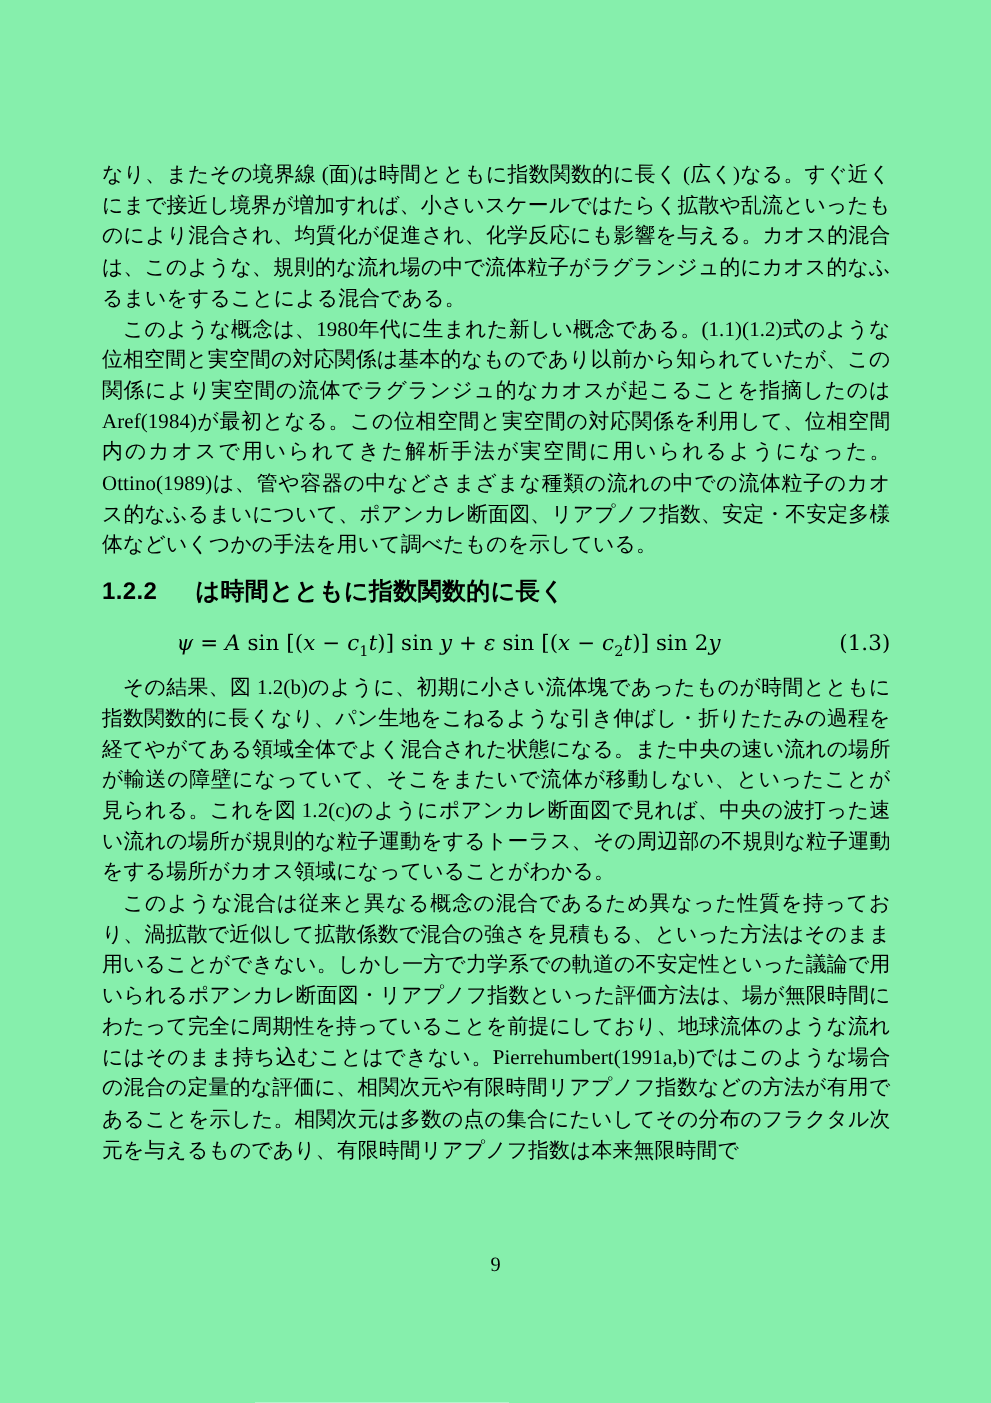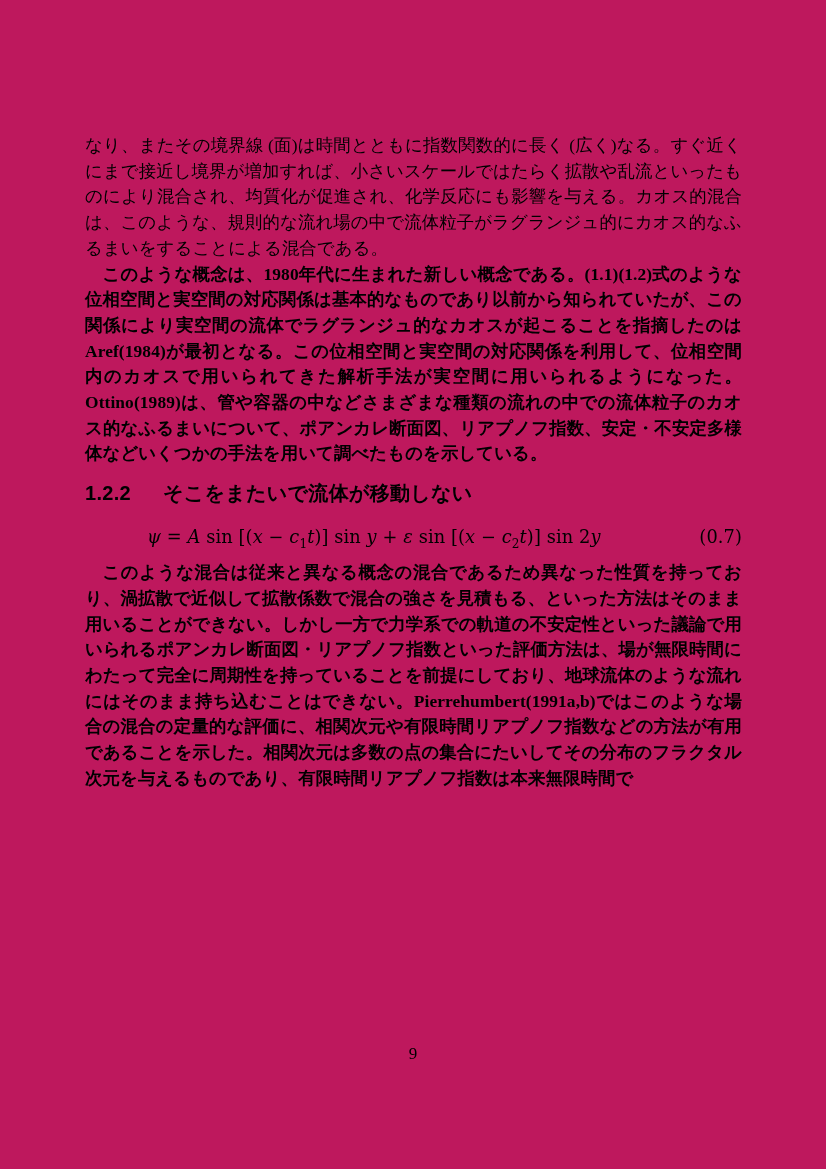--- a/index.html
+++ b/index.html
@@ -5,41 +5,40 @@
   html, body {
     margin: 0;
     padding: 0;
     background: #ffffff;
     color: #000000;
   }
   .page {
     position: relative;
     width: 826px;
     height: 1169px;
-    background: #be185d;
+    background: #86efac;
     overflow: hidden;
     font-family: "Liberation Serif", "DejaVu Serif", serif;
   }
   .text-block {
     position: absolute;
     left: 85px;
     top: 133px;
     width: 657px;
     font-size: 17.4px;
     line-height: 25.7px;
     text-align: justify;
     letter-spacing: 0.1px;
   }
   .text-block p {
     margin: 0;
     padding: 0;
   }
   p.indent {
     text-indent: 1em;
-    font-weight: bold;
   }
   .section-heading {
     font-family: "Liberation Sans", "DejaVu Sans", sans-serif;
     font-weight: 700;
     font-size: 20px;
     line-height: 27px;
     margin: 13px 0 16px 0;
     text-align: left;
     letter-spacing: 0.3px;
   }
@@ -86,30 +85,31 @@
 
 <div class="page">
 
   <div class="text-block">
 
     <p>なり、またその境界線 (面)は時間とともに指数関数的に長く (広く)なる。すぐ近くにまで接近し境界が増加すれば、小さいスケールではたらく拡散や乱流といったものにより混合され、均質化が促進され、化学反応にも影響を与える。カオス的混合は、このような、規則的な流れ場の中で流体粒子がラグランジュ的にカオス的なふるまいをすることによる混合である。</p>
 
     <p class="indent">このような概念は、1980年代に生まれた新しい概念である。(1.1)(1.2)式のような位相空間と実空間の対応関係は基本的なものであり以前から知られていたが、この関係により実空間の流体でラグランジュ的なカオスが起こることを指摘したのは Aref(1984)が最初となる。この位相空間と実空間の対応関係を利用して、位相空間内のカオスで用いられてきた解析手法が実空間に用いられるようになった。Ottino(1989)は、管や容器の中などさまざまな種類の流れの中での流体粒子のカオス的なふるまいについて、ポアンカレ断面図、リアプノフ指数、安定・不安定多様体などいくつかの手法を用いて調べたものを示している。</p>
 
     <div class="section-heading">
-      <span class="sec-num">1.2.2</span><span>そこをまたいで流体が移動しない</span>
+      <span class="sec-num">1.2.2</span><span>は時間とともに指数関数的に長く</span>
     </div>
 
 
     <div class="equation-row">
       <span class="eq-body"><span class="eq-it">ψ</span><span class="eq-up"> = </span><span class="eq-it">A</span><span class="eq-up"> sin [(</span><span class="eq-it">x</span><span class="eq-up"> − </span><span class="eq-it">c</span><span class="eq-sub">1</span><span class="eq-it">t</span><span class="eq-up">)] sin </span><span class="eq-it">y</span><span class="eq-up"> + </span><span class="eq-it">ε</span><span class="eq-up"> sin [(</span><span class="eq-it">x</span><span class="eq-up"> − </span><span class="eq-it">c</span><span class="eq-sub">2</span><span class="eq-it">t</span><span class="eq-up">)] sin 2</span><span class="eq-it">y</span></span>
-      <span class="eq-label">(0.7)</span>
+      <span class="eq-label">(1.3)</span>
     </div>
 
 
+    <p class="indent">その結果、図 1.2(b)のように、初期に小さい流体塊であったものが時間とともに指数関数的に長くなり、パン生地をこねるような引き伸ばし・折りたたみの過程を経てやがてある領域全体でよく混合された状態になる。また中央の速い流れの場所が輸送の障壁になっていて、そこをまたいで流体が移動しない、といったことが見られる。これを図 1.2(c)のようにポアンカレ断面図で見れば、中央の波打った速い流れの場所が規則的な粒子運動をするトーラス、その周辺部の不規則な粒子運動をする場所がカオス領域になっていることがわかる。</p>
 
     <p class="indent">このような混合は従来と異なる概念の混合であるため異なった性質を持っており、渦拡散で近似して拡散係数で混合の強さを見積もる、といった方法はそのまま用いることができない。しかし一方で力学系での軌道の不安定性といった議論で用いられるポアンカレ断面図・リアプノフ指数といった評価方法は、場が無限時間にわたって完全に周期性を持っていることを前提にしており、地球流体のような流れにはそのまま持ち込むことはできない。Pierrehumbert(1991a,b)ではこのような場合の混合の定量的な評価に、相関次元や有限時間リアプノフ指数などの方法が有用であることを示した。相関次元は多数の点の集合にたいしてその分布のフラクタル次元を与えるものであり、有限時間リアプノフ指数は本来無限時間で</p>
 
   </div>
 
   <div class="page-number">9</div>
 
 </div>
 
 </body></html>

